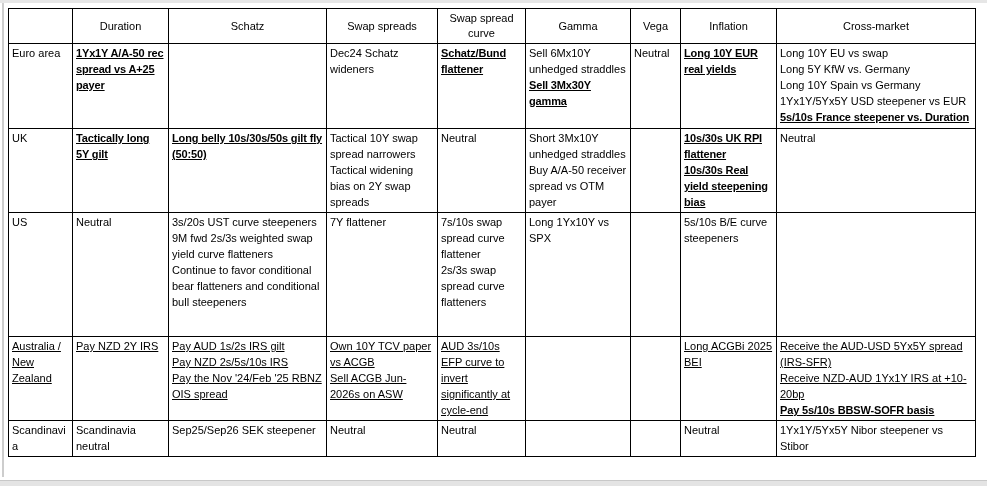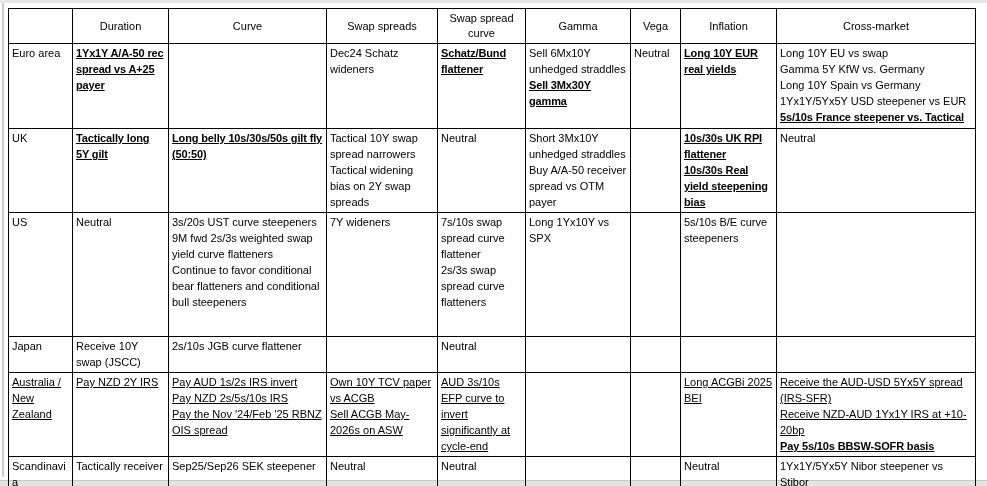--- a/index.html
+++ b/index.html
@@ -78,21 +78,21 @@
         <col style="width: 88px;">
         <col style="width: 105px;">
         <col style="width: 50px;">
         <col style="width: 96px;">
         <col style="width: 199px;">
       </colgroup>
       <thead>
         <tr style="height: 33px;">
           <th></th>
           <th>Duration</th>
-          <th>Curve</th>
+          <th>Schatz</th>
           <th>Swap spreads</th>
           <th>Swap spread curve</th>
           <th>Gamma</th>
           <th>Vega</th>
           <th>Inflation</th>
           <th>Cross-market</th>
         </tr>
       </thead>
       <tbody>
         <tr style="height: 85px; margin-top: 36px;">
@@ -112,24 +112,24 @@
             <div class="seg em">Sell 3Mx30Y gamma</div>
           </td>
           <td>
             <div class="seg">Neutral</div>
           </td>
           <td>
             <div class="seg em">Long 10Y EUR real yields</div>
           </td>
           <td>
             <div class="seg">Long 10Y EU vs swap</div>
-            <div class="seg">Gamma 5Y KfW vs. Germany</div>
+            <div class="seg">Long 5Y KfW vs. Germany</div>
             <div class="seg">Long 10Y Spain vs Germany</div>
             <div class="seg">1Yx1Y/5Yx5Y USD steepener vs EUR</div>
-            <div class="seg em">5s/10s France steepener vs. Tactical</div>
+            <div class="seg em">5s/10s France steepener vs. Duration</div>
           </td>
         </tr>
         <tr style="height: 77px;">
           <td>UK</td>
           <td>
             <div class="seg em">Tactically long 5Y gilt</div>
           </td>
           <td>
             <div class="seg em">Long belly 10s/30s/50s gilt fly (50:50)</div>
           </td>
@@ -157,84 +157,67 @@
           <td>US</td>
           <td>
             <div class="seg">Neutral</div>
           </td>
           <td>
             <div class="seg">3s/20s UST curve steepeners</div>
             <div class="seg">9M fwd 2s/3s weighted swap yield curve flatteners</div>
             <div class="seg">Continue to favor conditional bear flatteners and conditional bull steepeners</div>
           </td>
           <td>
-            <div class="seg">7Y wideners</div>
+            <div class="seg">7Y flattener</div>
           </td>
           <td>
             <div class="seg">7s/10s swap spread curve flattener</div>
             <div class="seg">2s/3s swap spread curve flatteners</div>
           </td>
           <td>
             <div class="seg">Long 1Yx10Y vs SPX</div>
           </td>
           <td></td>
           <td>
             <div class="seg">5s/10s B/E curve steepeners</div>
           </td>
           <td></td>
         </tr>
-        <tr style="height: 31px;">
-          <td>Japan</td>
-          <td>
-            <div class="seg">Receive 10Y swap (JSCC)</div>
-          </td>
-          <td>
-            <div class="seg">2s/10s JGB curve flattener</div>
-          </td>
-          <td></td>
-          <td>
-            <div class="seg">Neutral</div>
-          </td>
-          <td></td>
-          <td></td>
-          <td></td>
-          <td></td>
-        </tr>
         <tr style="height: 75px; text-decoration: underline;">
           <td>Australia / New Zealand</td>
           <td>
             <div class="seg">Pay NZD 2Y IRS</div>
           </td>
           <td>
-            <div class="seg">Pay AUD 1s/2s IRS invert</div>
+            <div class="seg">Pay AUD 1s/2s IRS gilt</div>
             <div class="seg">Pay NZD 2s/5s/10s IRS</div>
             <div class="seg">Pay the Nov '24/Feb '25 RBNZ OIS spread</div>
           </td>
           <td>
             <div class="seg">Own 10Y TCV paper vs ACGB</div>
-            <div class="seg">Sell ACGB May-2026s on ASW</div>
+            <div class="seg">Sell ACGB Jun-2026s on ASW</div>
           </td>
           <td>
             <div class="seg">AUD 3s/10s EFP curve to invert significantly at cycle-end</div>
           </td>
           <td></td>
           <td></td>
           <td>
             <div class="seg">Long ACGBi 2025 BEI</div>
           </td>
           <td>
             <div class="seg">Receive the AUD-USD 5Yx5Y spread (IRS-SFR)</div>
             <div class="seg">Receive NZD-AUD 1Yx1Y IRS at +10-20bp</div>
             <div class="seg em">Pay 5s/10s BBSW-SOFR basis</div>
           </td>
         </tr>
         <tr style="height: 36px;">
           <td>Scandinavia</td>
           <td>
-            <div class="seg">Tactically receiver</div>
+            <div class="seg">Scandinavia neutral</div>
           </td>
           <td>
             <div class="seg">Sep25/Sep26 SEK steepener</div>
           </td>
           <td>
             <div class="seg">Neutral</div>
           </td>
           <td>
             <div class="seg">Neutral</div>
           </td>

